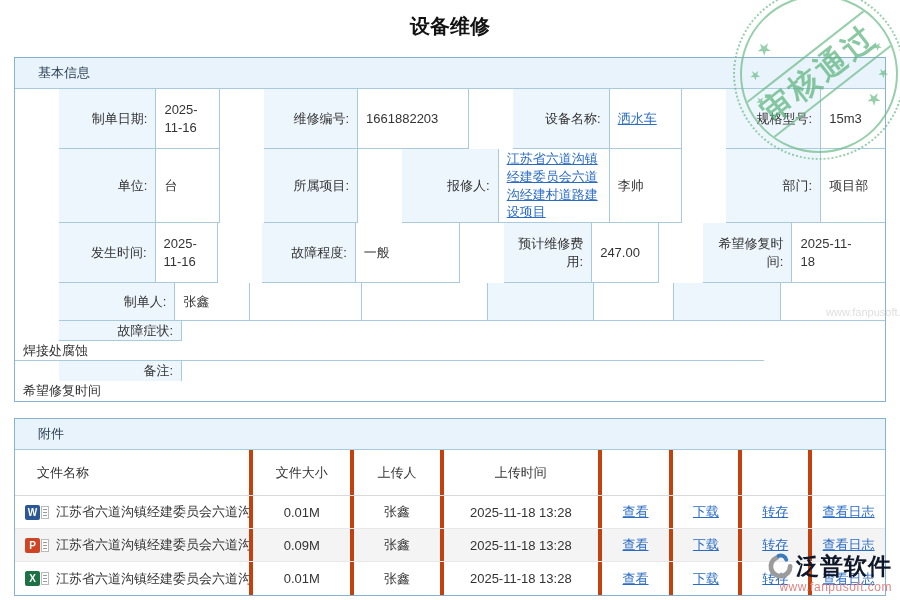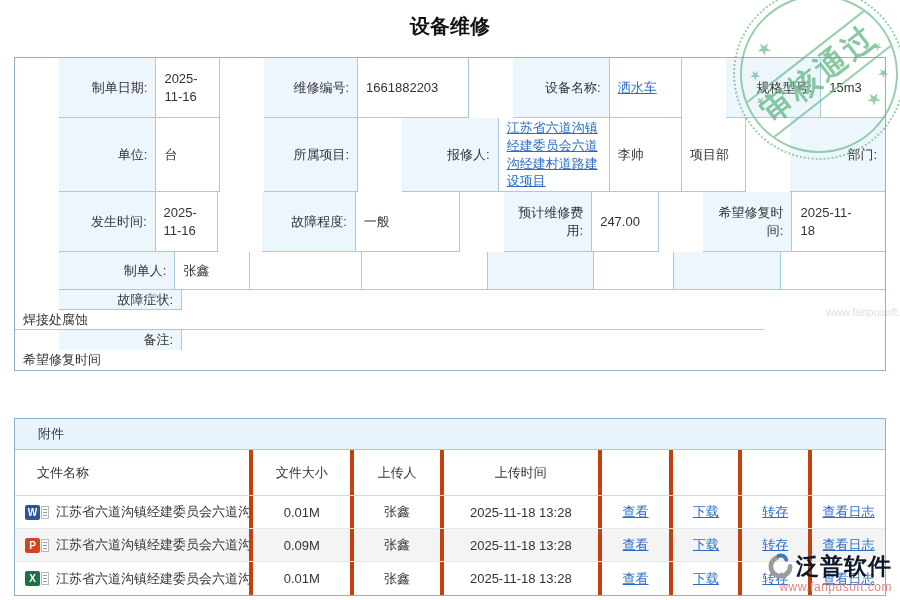--- a/index.html
+++ b/index.html
@@ -164,20 +164,21 @@
         <span class="star st3">★</span>
         <span class="star st4">★</span>
         <span class="star st5">★</span>
         <span class="star st6">★</span>
         <div class="stamp-band">审核通过</div>
       </div>
     </div>
   </div>
 
   <section class="box basic">
+    <div class="sec-hd">基本信息</div>
 
     <div class="frow h60">
       <div class="c lab ga1">制单日期:</div>
       <div class="c val ga2">2025-11-16</div>
       <div class="c lab ga3">维修编号:</div>
       <div class="c val ga4">1661882203</div>
       <div class="c lab ga5">设备名称:</div>
       <div class="c val ga6">
           <a class="lnk">洒水车</a>
         </div>
@@ -187,22 +188,22 @@
 
     <div class="frow h74">
       <div class="c lab ga1">单位:</div>
       <div class="c val ga2">台</div>
       <div class="c lab ga3">所属项目:</div>
       <div class="c lab ga5">报修人:</div>
       <div class="c val ga4">
           <a class="lnk">江苏省六道沟镇经建委员会六道沟经建村道路建设项目</a>
         </div>
       <div class="c val ga6">李帅</div>
+      <div class="c lab ga7">部门:</div>
       <div class="c val ga8">项目部</div>
-      <div class="c lab ga7">部门:</div>
     </div>
 
     <div class="frow h60">
       <div class="c lab gb1">发生时间:</div>
       <div class="c val gb2">2025-11-16</div>
       <div class="c lab gb3">故障程度:</div>
       <div class="c val gb4">一般</div>
       <div class="c lab gb5">预计维修费用:</div>
       <div class="c val gb6">247.00</div>
       <div class="c lab gb7">希望修复时间:</div>

